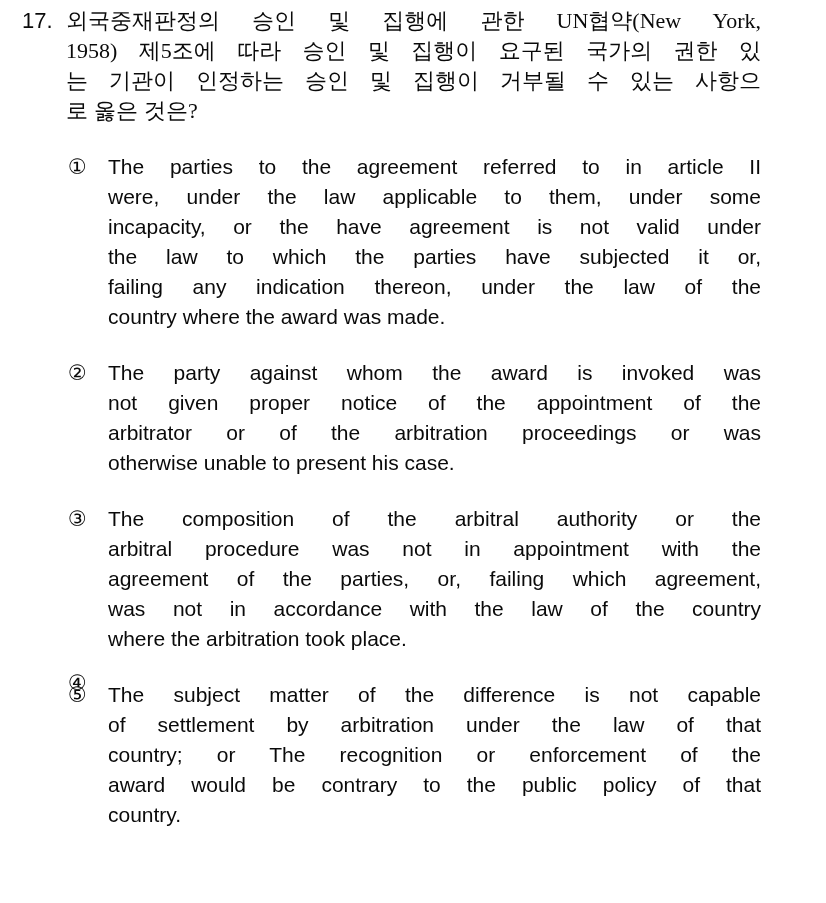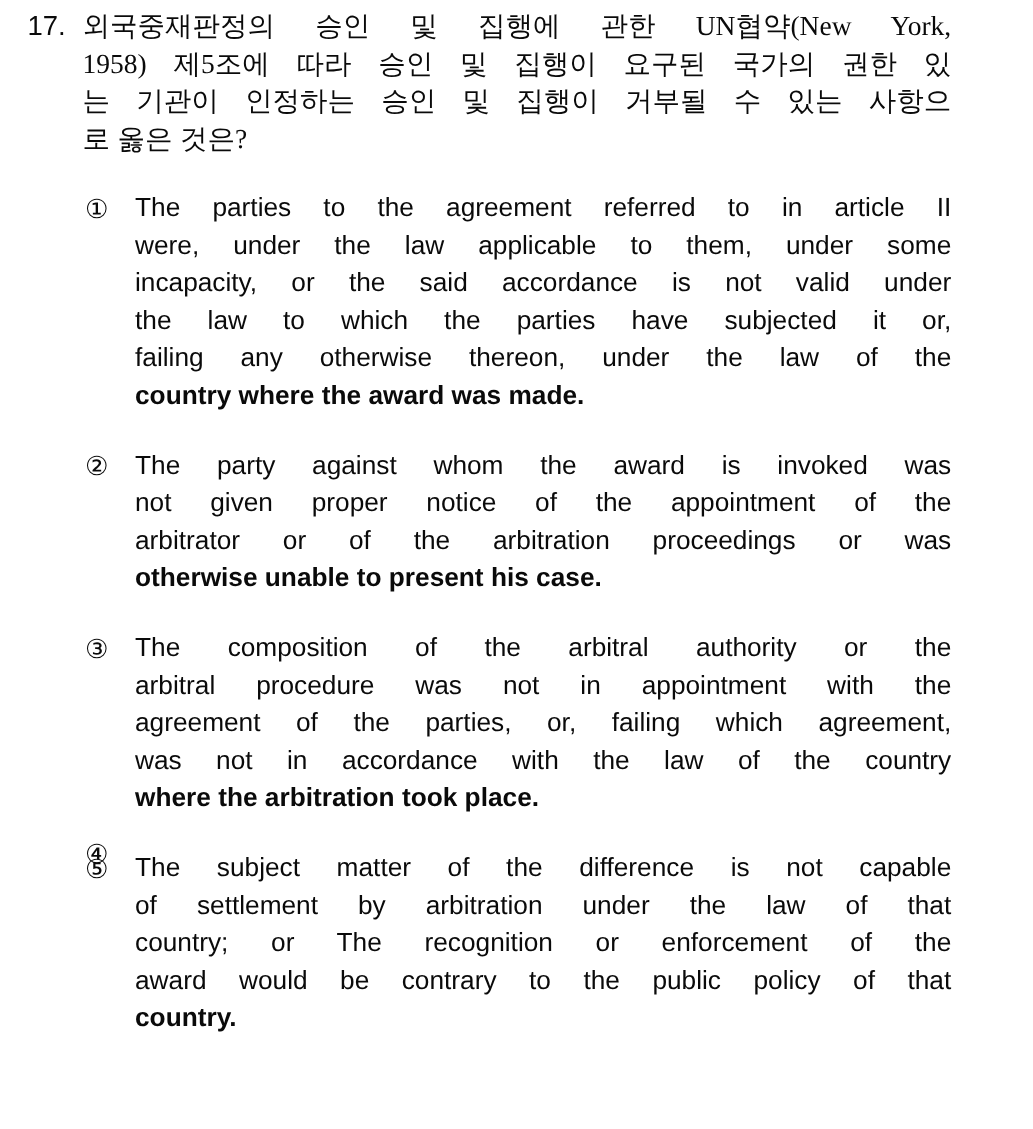--- a/index.html
+++ b/index.html
@@ -83,21 +83,20 @@
     margin-top: 26px;
   }
   .opt-text > .line {
     display: block;
     white-space: pre;
     text-align: justify;
     text-align-last: justify;
   }
   .opt-text > .line.last {
     text-align-last: left;
-    font-weight: bold;
   }
 </style>
 </head>
 <body>
 
 <div id="page">
 
   <div class="question">
     <span class="q-number">17.</span>
     <div class="q-text">
@@ -108,23 +107,23 @@
     </div>
   </div>
 
   <div class="options">
 
     <div class="option">
       <span class="opt-marker">①</span>
       <div class="opt-text">
         <span class="line">The parties to the agreement referred to in article II</span>
         <span class="line">were, under the law applicable to them, under some</span>
-        <span class="line">incapacity, or the said accordance is not valid under</span>
+        <span class="line">incapacity, or the have agreement is not valid under</span>
         <span class="line">the law to which the parties have subjected it or,</span>
-        <span class="line">failing any otherwise thereon, under the law of the</span>
+        <span class="line">failing any indication thereon, under the law of the</span>
         <span class="line last">country where the award was made.</span>
       </div>
     </div>
 
     <div class="option">
       <span class="opt-marker">②</span>
       <div class="opt-text">
         <span class="line">The party against whom the award is invoked was</span>
         <span class="line">not given proper notice of the appointment of the</span>
         <span class="line">arbitrator or of the arbitration proceedings or was</span>

